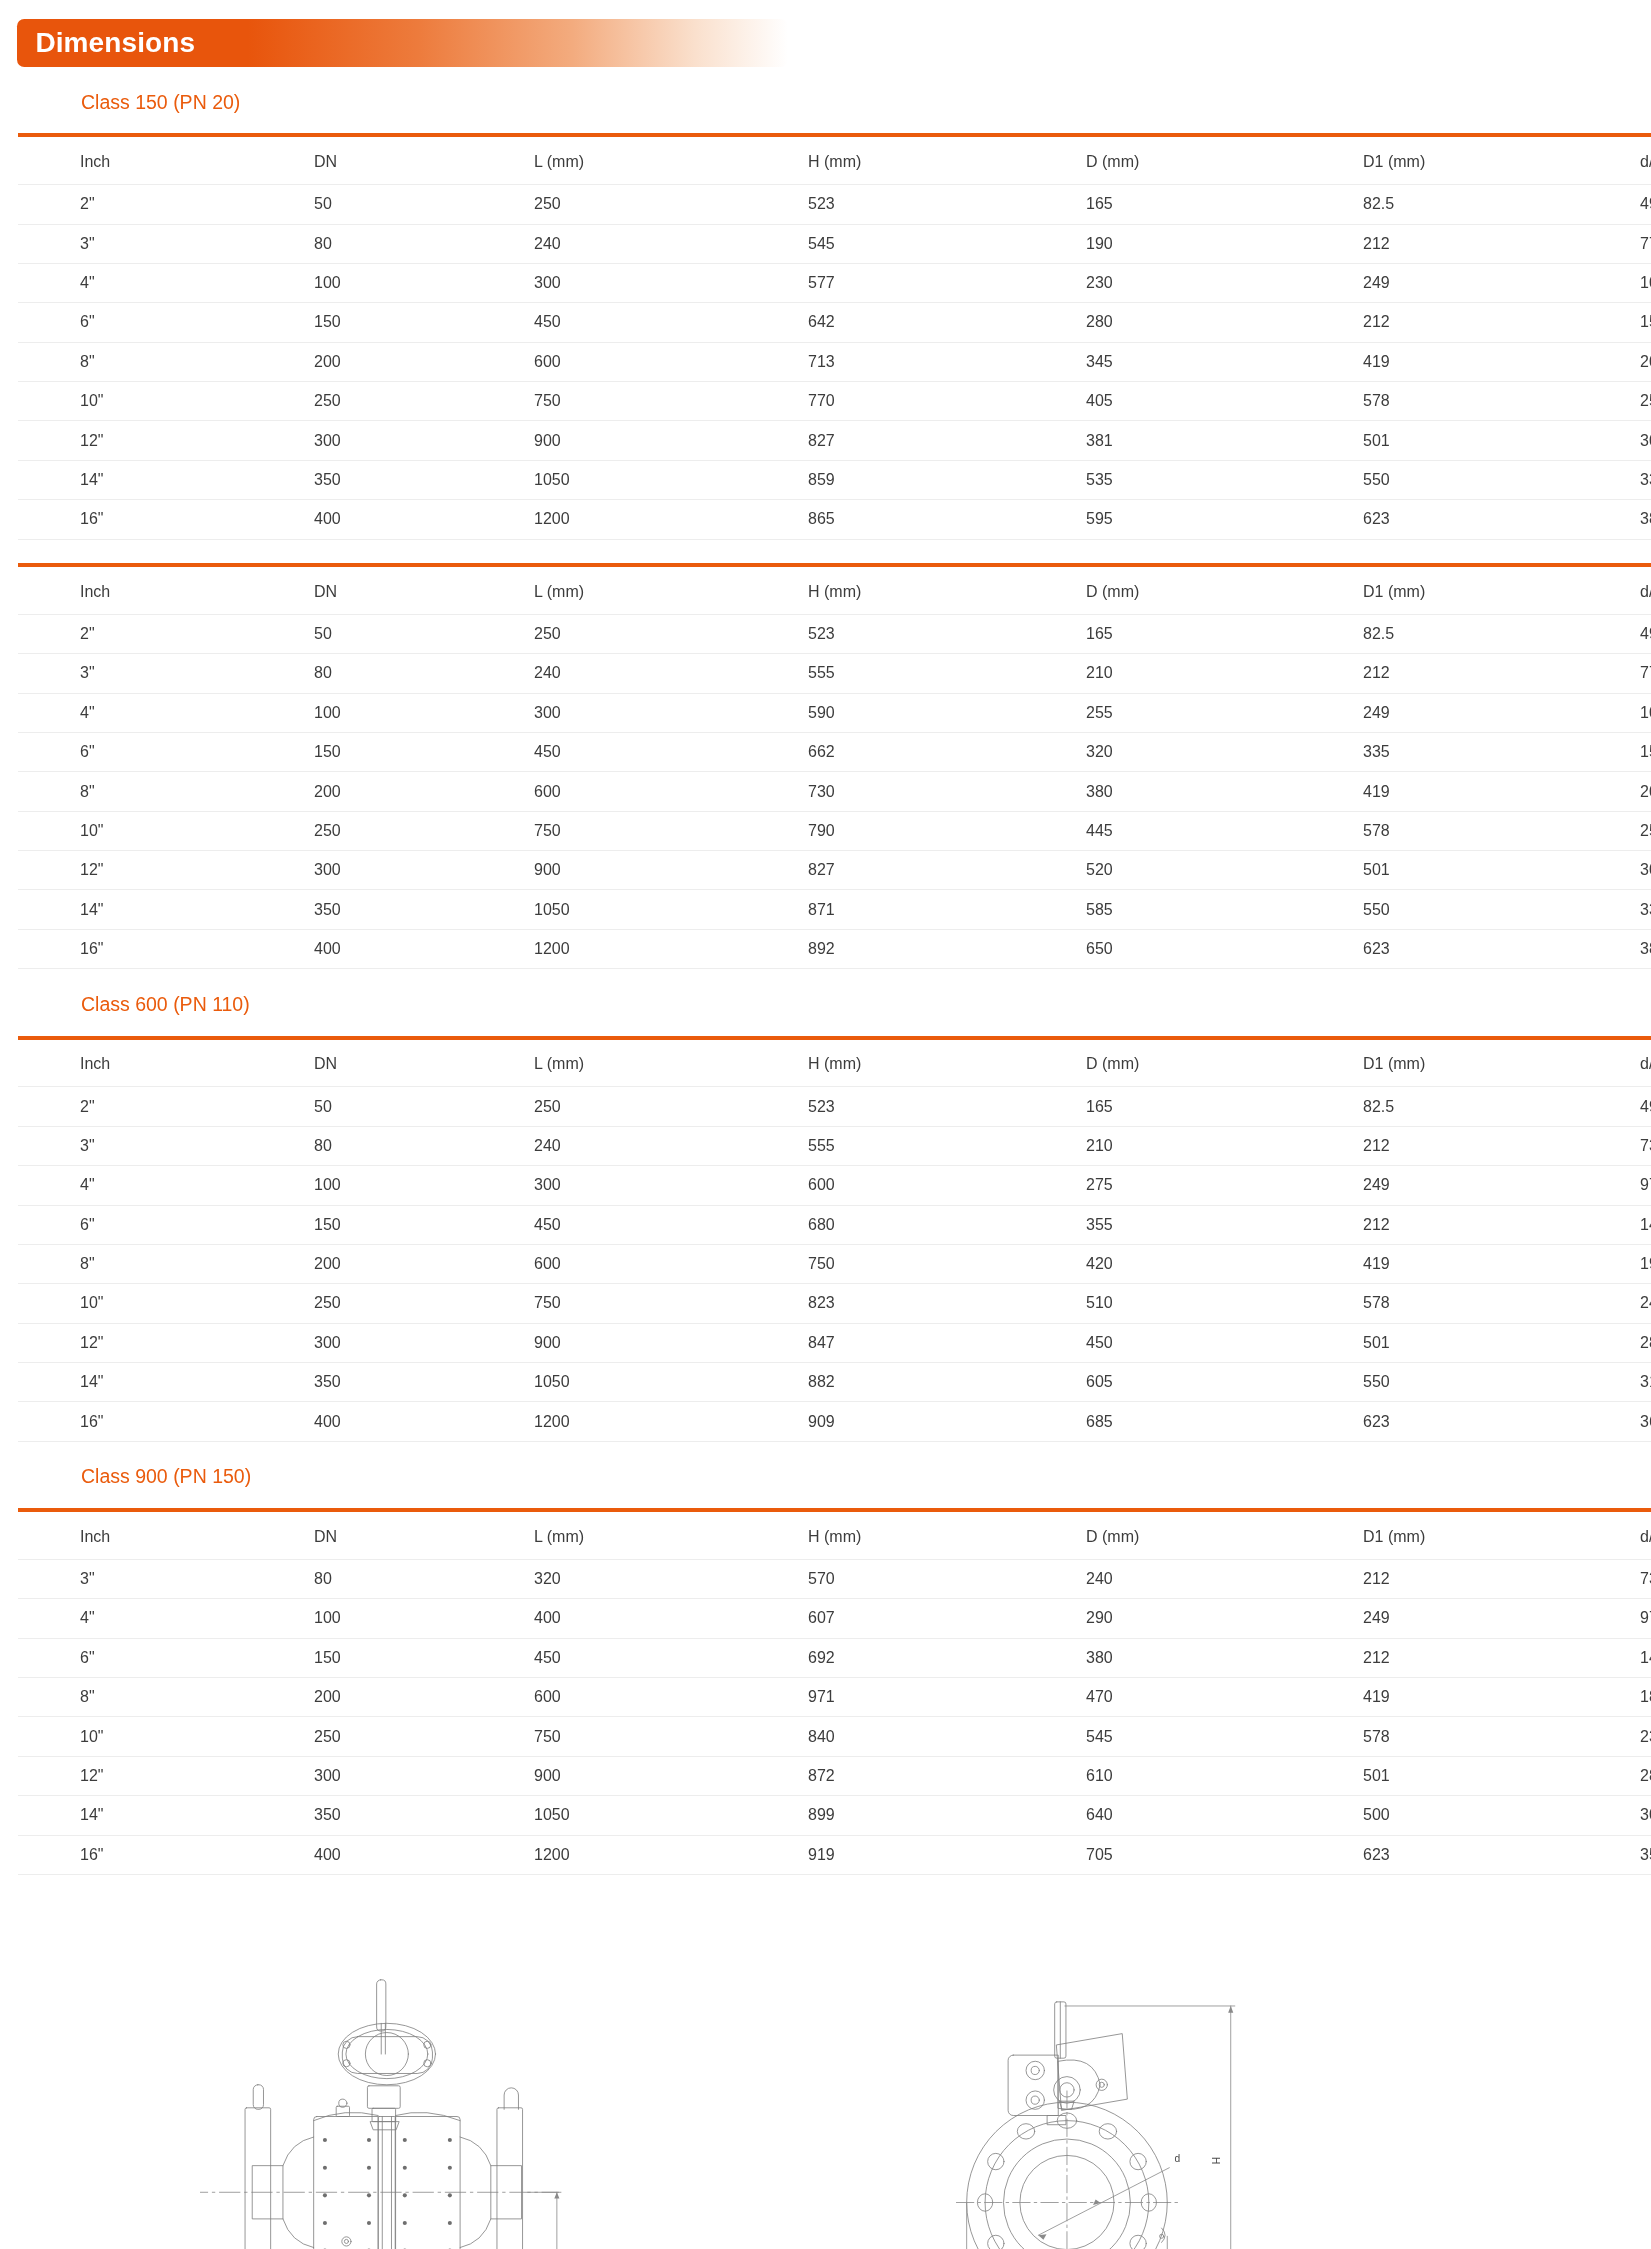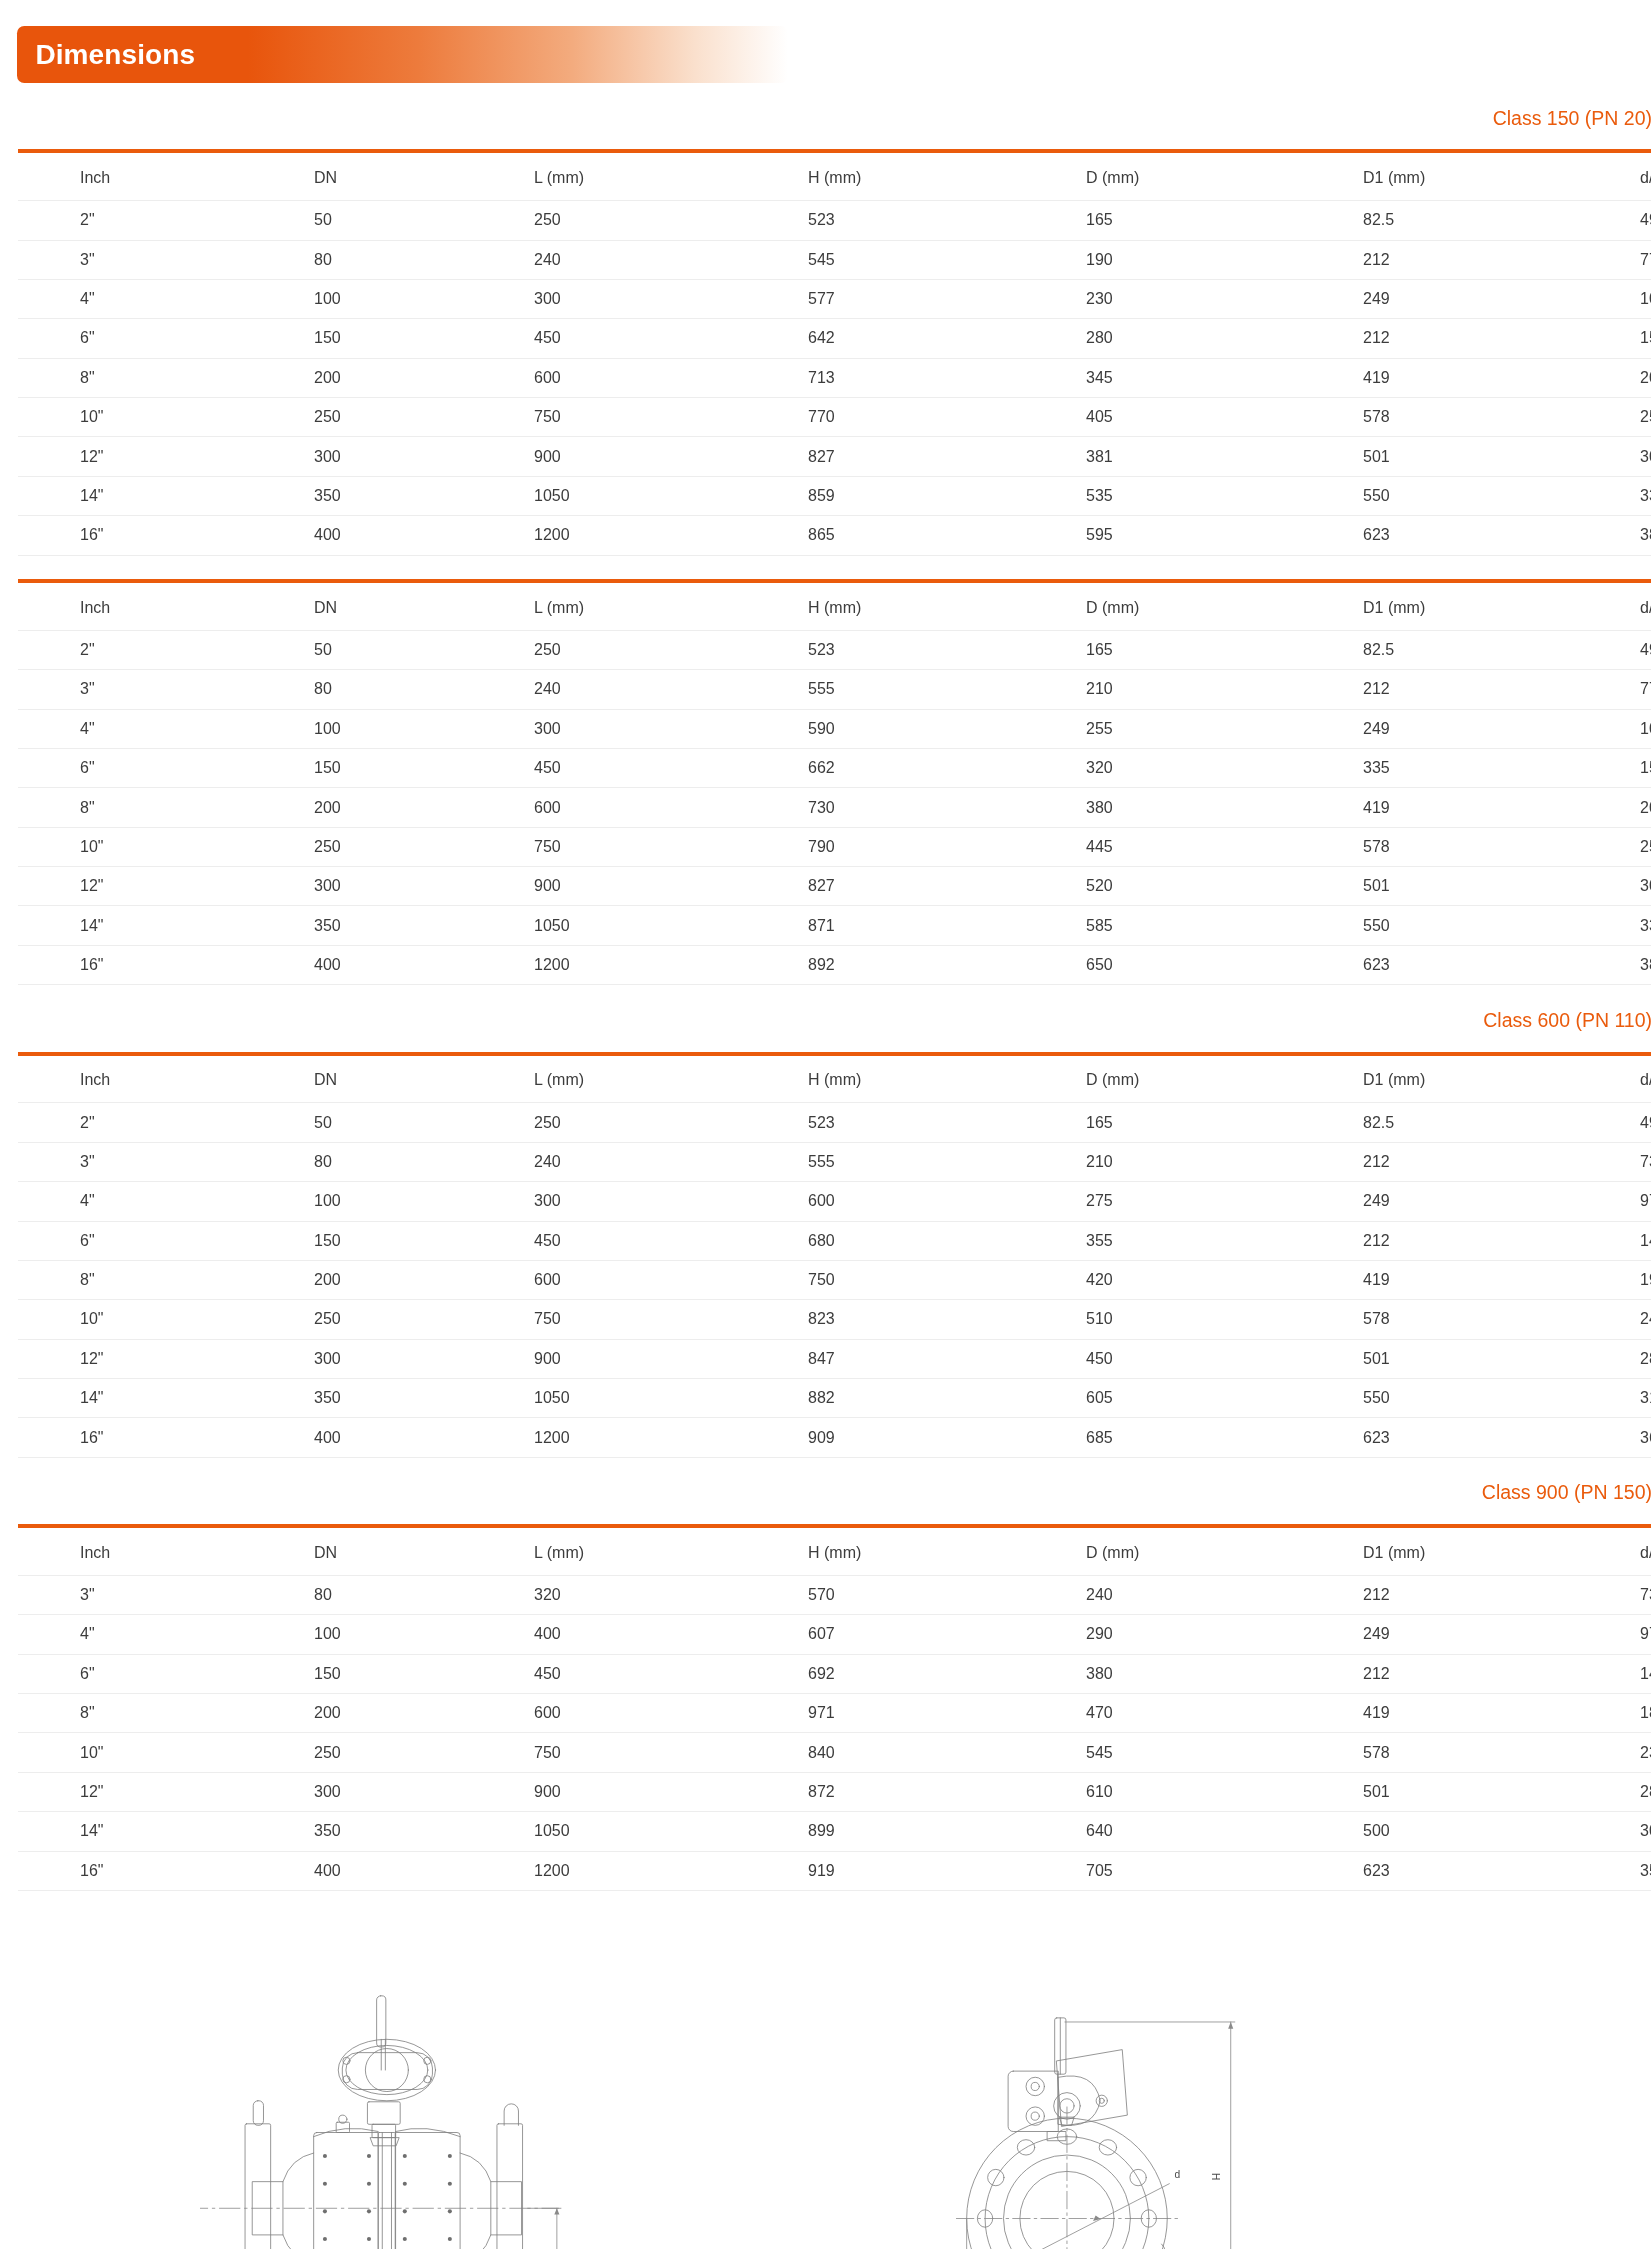--- a/index.html
+++ b/index.html
@@ -14,23 +14,23 @@
     position:relative;
     width:1652px;
     min-height:2250px;
     box-sizing:border-box;
     padding:0;
   }
 
   
   .banner{
     position:relative;
-    margin:26px 0 0 17px;
+    margin:19px 0 0 17px;
     width:771px;
-    height:57px;
+    height:48px;
     border-radius:7.2px 7.2px 7.2px 7.2px;
     background:linear-gradient(to right,#e8550c 0%,#e8550c 30%,#ed7b3c 52%,#f3ab7e 72%,#fae0cd 88%,#ffffff 100%);
     display:flex;
     align-items:center;
     overflow:hidden;
   }
   .banner-title{
     color:#ffffff;
     font-size:28px;
     font-weight:bold;
@@ -40,21 +40,20 @@
   }
 
   
   .section{ margin-top:23.6px; }
   .section-title{
     color:#ea5b0c;
     font-size:19.5px;
     font-weight:normal;
     margin:0 0 0 81px;
     line-height:1.2;
-    text-align:right;
   }
 
   table.dim{
     border-collapse:collapse;
     table-layout:fixed;
     width:1572px;
     margin:19.5px 0 0 18px;
   }
   table.dim thead th{
     border-top:4.6px solid #ea5b0c;

